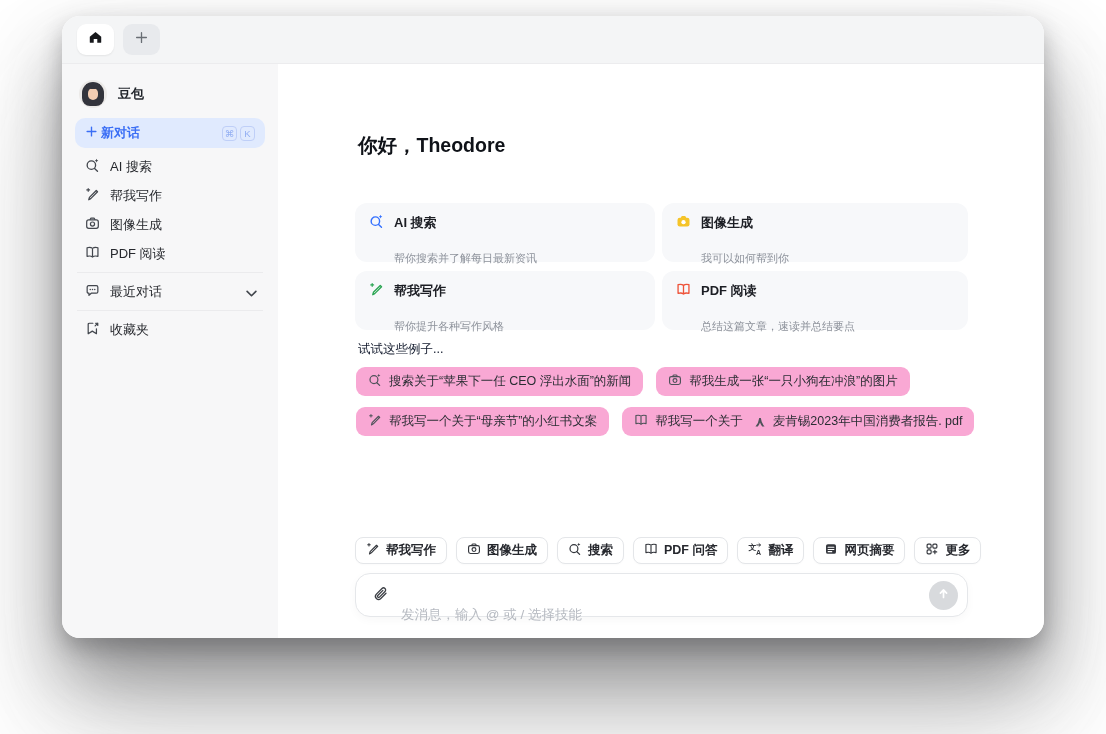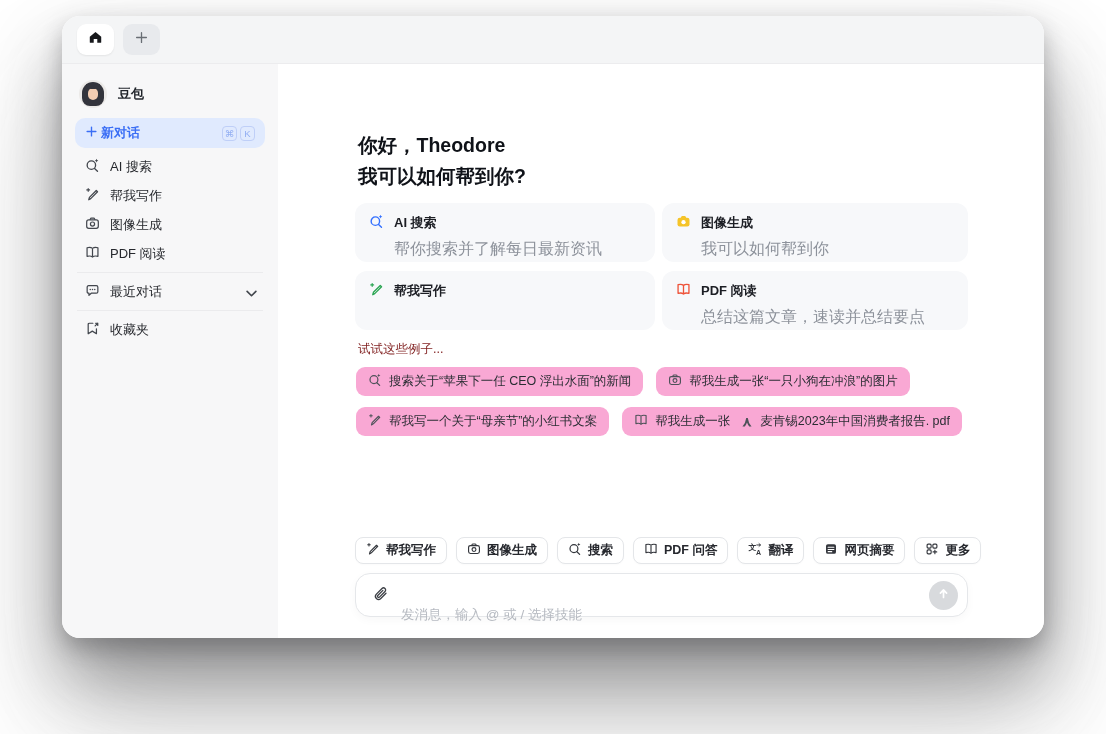--- a/index.html
+++ b/index.html
@@ -45,26 +45,26 @@
   .divider { height:1px; background:#ebebed; margin:4px 2px; }
 
   
   .greeting { position:absolute; left:80px; top:66px; font-size:19.5px; font-weight:700; color:#0f1218; line-height:31px; }
 
   
   .cards { position:absolute; left:77px; top:139px; display:grid; grid-template-columns:300px 306px; column-gap:7px; row-gap:9px; }
   .card { background:#f7f8fa; border-radius:12px; height:59px; padding:11px 14px; cursor:pointer; }
   .card-head { display:flex; align-items:center; gap:10px; font-size:13px; font-weight:700; color:#1c1e24; }
   .card-head svg { width:15px; height:15px; flex:0 0 15px; }
-  .card-desc { margin-left:25px; margin-top:7px; font-size:16px; color:#8d929b; }
+  .card-desc { margin-left:25px; margin-top:19px; font-size:11px; color:#8d929b; }
 
   .c-blue { color:#3370ff; } .c-yellow { color:#f5c428; } .c-green { color:#2aa552; } .c-red { color:#ee5238; }
 
   
-  .examples-label { position:absolute; left:80px; top:277px; font-size:12.5px; color:#7f1d1d; }
+  .examples-label { position:absolute; left:80px; top:277px; font-size:12.5px; color:#0f172a; }
   .chip-row { position:absolute; left:78px; display:flex; gap:13px; }
   .chip-row.r1 { top:303px; } .chip-row.r2 { top:343px; }
   .chip { height:29px; background:#f9a8d4; border-radius:9px; display:flex; align-items:center; gap:7px; padding:0 12px; font-size:12.5px; color:#2a2d33; cursor:pointer; white-space:nowrap; }
   .chip svg { width:14px; height:14px; color:#4e5259; flex:0 0 14px; }
   .chip .pdf-glyph { width:13px; height:13px; color:#e8432c; margin-left:3px; }
 
   
   .composer { position:absolute; left:77px; right:76px; bottom:21px; }
   .skills { display:flex; gap:9px; margin-bottom:9px; }
   .skill { height:27px; background:#ffffff; border:1px solid #e4e6e9; border-radius:8px; display:flex; align-items:center; gap:6px; padding:0 10px; font-size:12.5px; font-weight:600; color:#26282e; cursor:pointer; box-shadow:0 1px 2px rgba(0,0,0,.02); white-space:nowrap; }
@@ -195,21 +195,20 @@
                 <path d="M10.8 5.2 L13.6 2.4 M11.2 2.4 h2.4 v2.4" fill="none" stroke="currentColor" stroke-width="1.3" stroke-linecap="round" stroke-linejoin="round"></path>
               </svg>
           </span>
           <span>收藏夹</span>
         </div>
       </div>
 
       <div class="main">
         <div class="greeting">
           <div>你好，Theodore</div>
-          <div>我可以如何帮到你?</div>
         </div>
 
         <div class="cards">
           <div class="card">
             <div class="card-head">
               <span class="c-blue">
                 <svg viewBox="0 0 16 16">
                     <circle cx="6.8" cy="7.6" r="4.5" fill="none" stroke="currentColor" stroke-width="1.5"></circle>
                     <path d="M10.2 11.1 L13.3 14.1" stroke="currentColor" stroke-width="1.5" stroke-linecap="round"></path>
                     <path d="M12.3 .9 L12.9 2.2 L14.2 2.8 L12.9 3.4 L12.3 4.7 L11.7 3.4 L10.4 2.8 L11.7 2.2 Z" fill="currentColor"></path>
@@ -237,20 +236,21 @@
           <div class="card">
             <div class="card-head">
               <span class="c-green">
                 <svg viewBox="0 0 16 16">
                     <path d="M3.4 1.6 v3 M1.9 3.1 h3" stroke="currentColor" stroke-width="1.3" stroke-linecap="round" fill="none"></path>
                     <path d="M4 13.6 L4.7 11 L12 3.7 L13.4 5.1 L6.1 12.4 Z" fill="none" stroke="currentColor" stroke-width="1.4" stroke-linejoin="round"></path>
                   </svg>
               </span>
               <span>帮我写作</span>
             </div>
+            <div class="card-desc">帮你提升各种写作风格</div>
           </div>
 
           <div class="card">
             <div class="card-head">
               <span class="c-red">
                 <svg viewBox="0 0 16 16">
                     <path d="M8 3.6 C6.8 2.6 4.4 2.3 2.2 2.9 V12.1 C4.4 11.5 6.8 11.8 8 12.8 C9.2 11.8 11.6 11.5 13.8 12.1 V2.9 C11.6 2.3 9.2 2.6 8 3.6 Z" fill="none" stroke="currentColor" stroke-width="1.4" stroke-linejoin="round"></path>
                     <path d="M8 3.9 V12.5" stroke="currentColor" stroke-width="1.4"></path>
                   </svg>
               </span>
@@ -295,21 +295,21 @@
             </span>
             <span>帮我写一个关于“母亲节”的小红书文案</span>
           </div>
           <div class="chip">
             <span>
               <svg viewBox="0 0 16 16">
                   <path d="M8 3.6 C6.8 2.6 4.4 2.3 2.2 2.9 V12.1 C4.4 11.5 6.8 11.8 8 12.8 C9.2 11.8 11.6 11.5 13.8 12.1 V2.9 C11.6 2.3 9.2 2.6 8 3.6 Z" fill="none" stroke="currentColor" stroke-width="1.3" stroke-linejoin="round"></path>
                   <path d="M8 3.9 V12.5" stroke="currentColor" stroke-width="1.3"></path>
                 </svg>
             </span>
-            <span>帮我生成一张</span>
+            <span>帮我写一个关于</span>
             <span class="pdf-glyph">
               <svg viewBox="0 0 16 16">
                   <path d="M2.8 13.2 Q6.4 9.2 7.1 3.4 H8.9 Q9.6 9.2 13.2 13.2 H10.5 Q8.8 10.8 8 8.7 Q7.2 10.8 5.5 13.2 Z" fill="currentColor"></path>
                 </svg>
             </span>
             <span>麦肯锡2023年中国消费者报告. pdf</span>
           </div>
         </div>
 
         <div class="composer">

